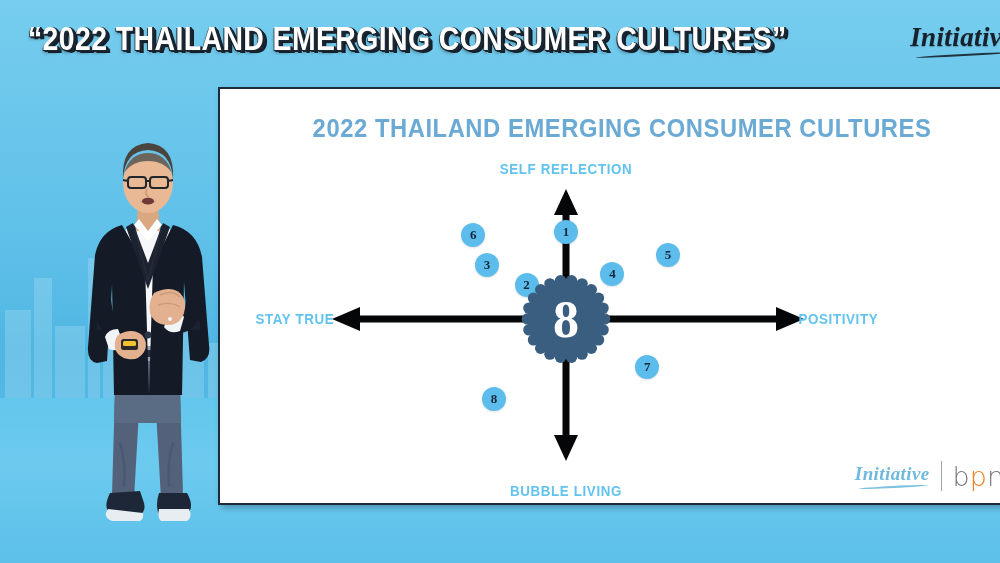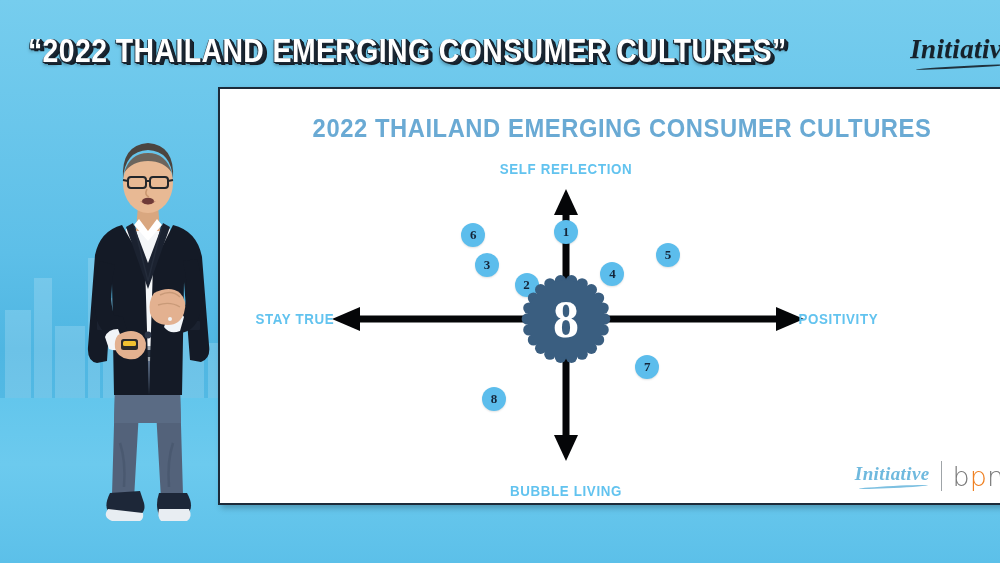--- a/index.html
+++ b/index.html
@@ -22,21 +22,21 @@
   }
   .floorline {
     position:absolute; left:0; width:100%; height:165px; bottom:0;
     background:linear-gradient(180deg,#63c6ec 0%,#6ccaee 40%,#5cc0e9 100%);
   }
 
   
   #header-bar {
     position:absolute; top:0; left:0; width:100%; height:78px;
     display:flex; align-items:center; justify-content:space-between;
-    padding:0 22px 0 28px; z-index:6;margin-top:12px;
+    padding:0 22px 0 28px; z-index:6;
   }
   #header-title {
     font-family:"Liberation Sans Narrow","Liberation Sans",sans-serif;
     font-weight:bold; font-size:33px; letter-spacing:.5px;
     color:#ffffff; white-space:nowrap;
     transform:scaleX(.86); transform-origin:left center;
     text-shadow:
        2px 0 0 #1b2733, 3px 1px 0 #1b2733, 4px 2px 0 #17222d,
        5px 3px 0 #141e27, 1px 2px 0 #1b2733, -1px 1px 0 #1b2733,
        0 3px 4px rgba(0,0,0,.35);

